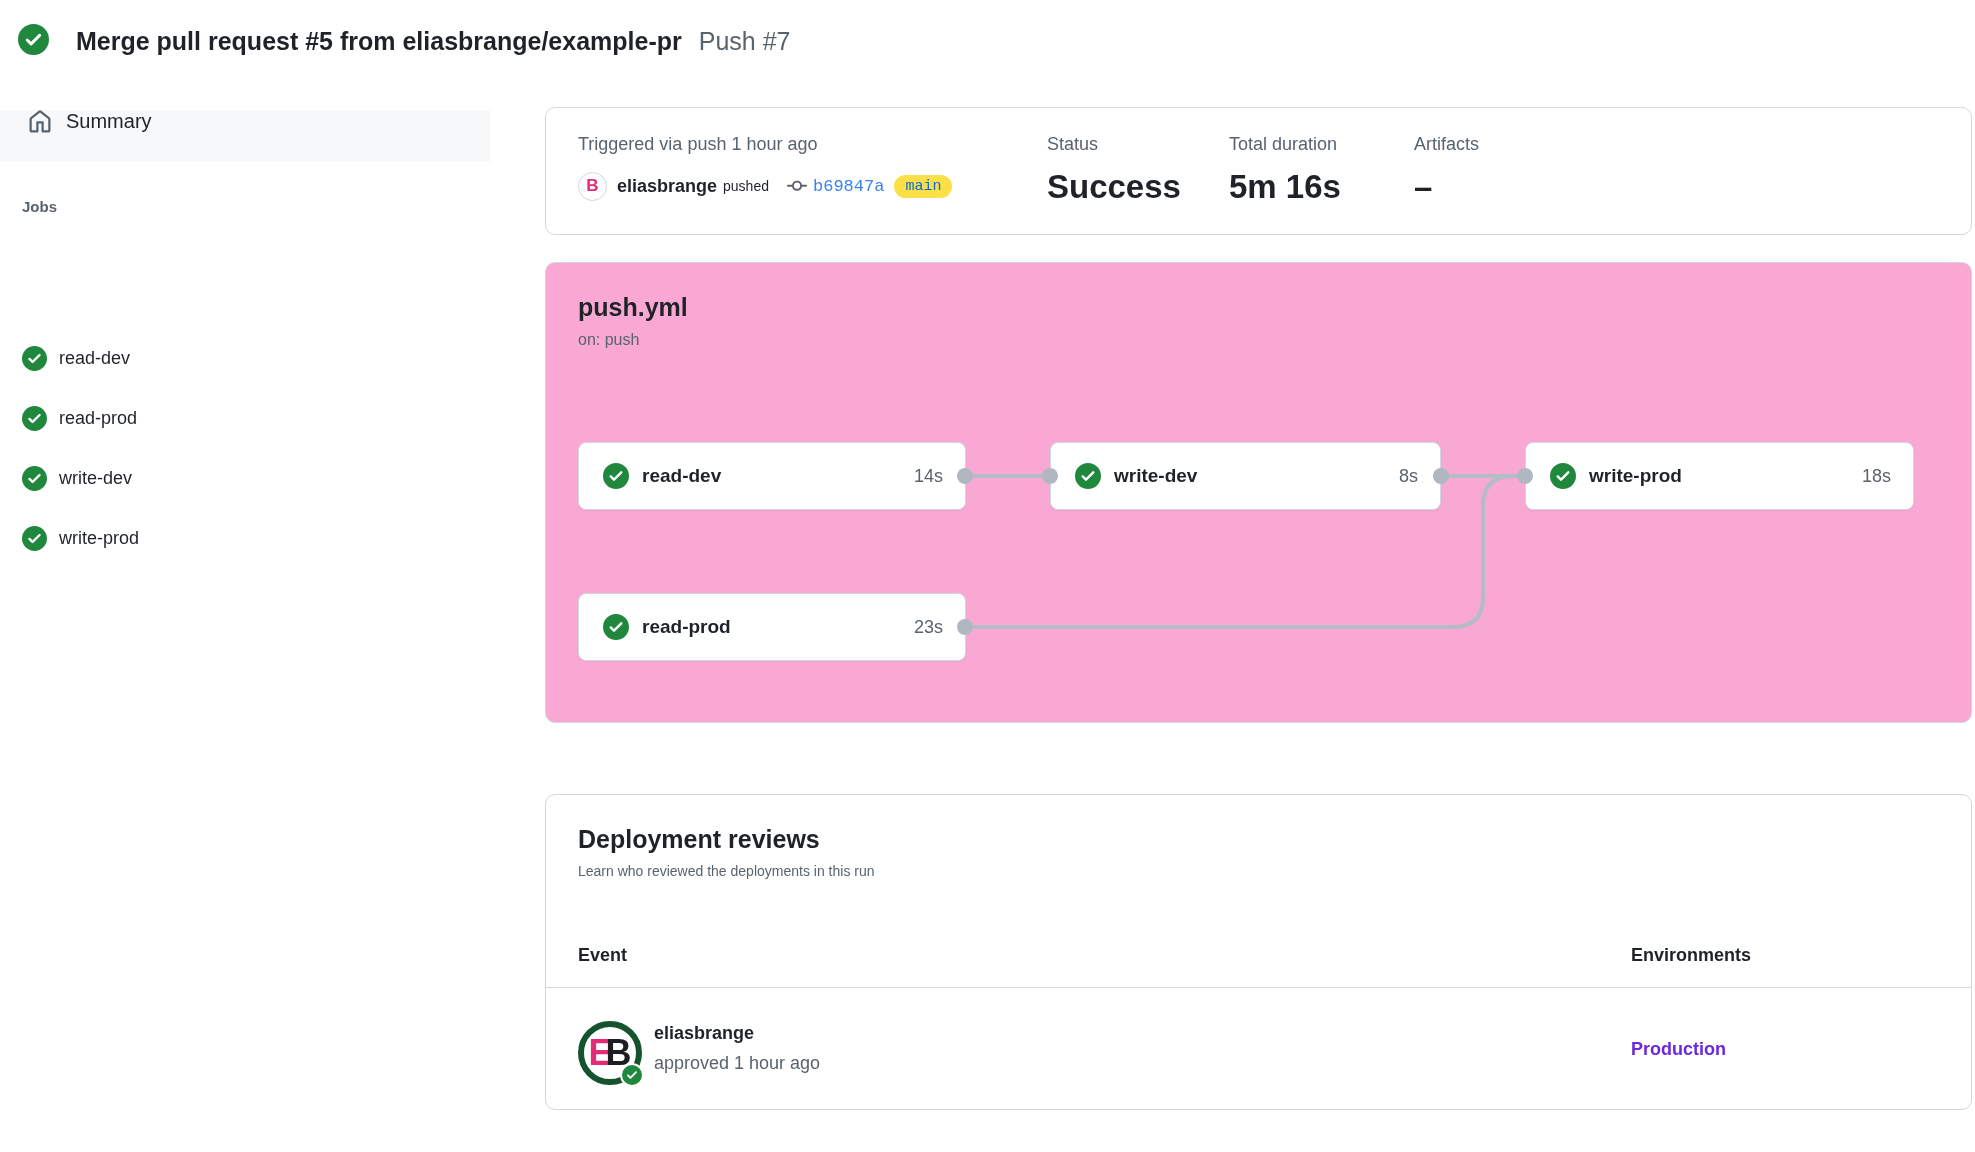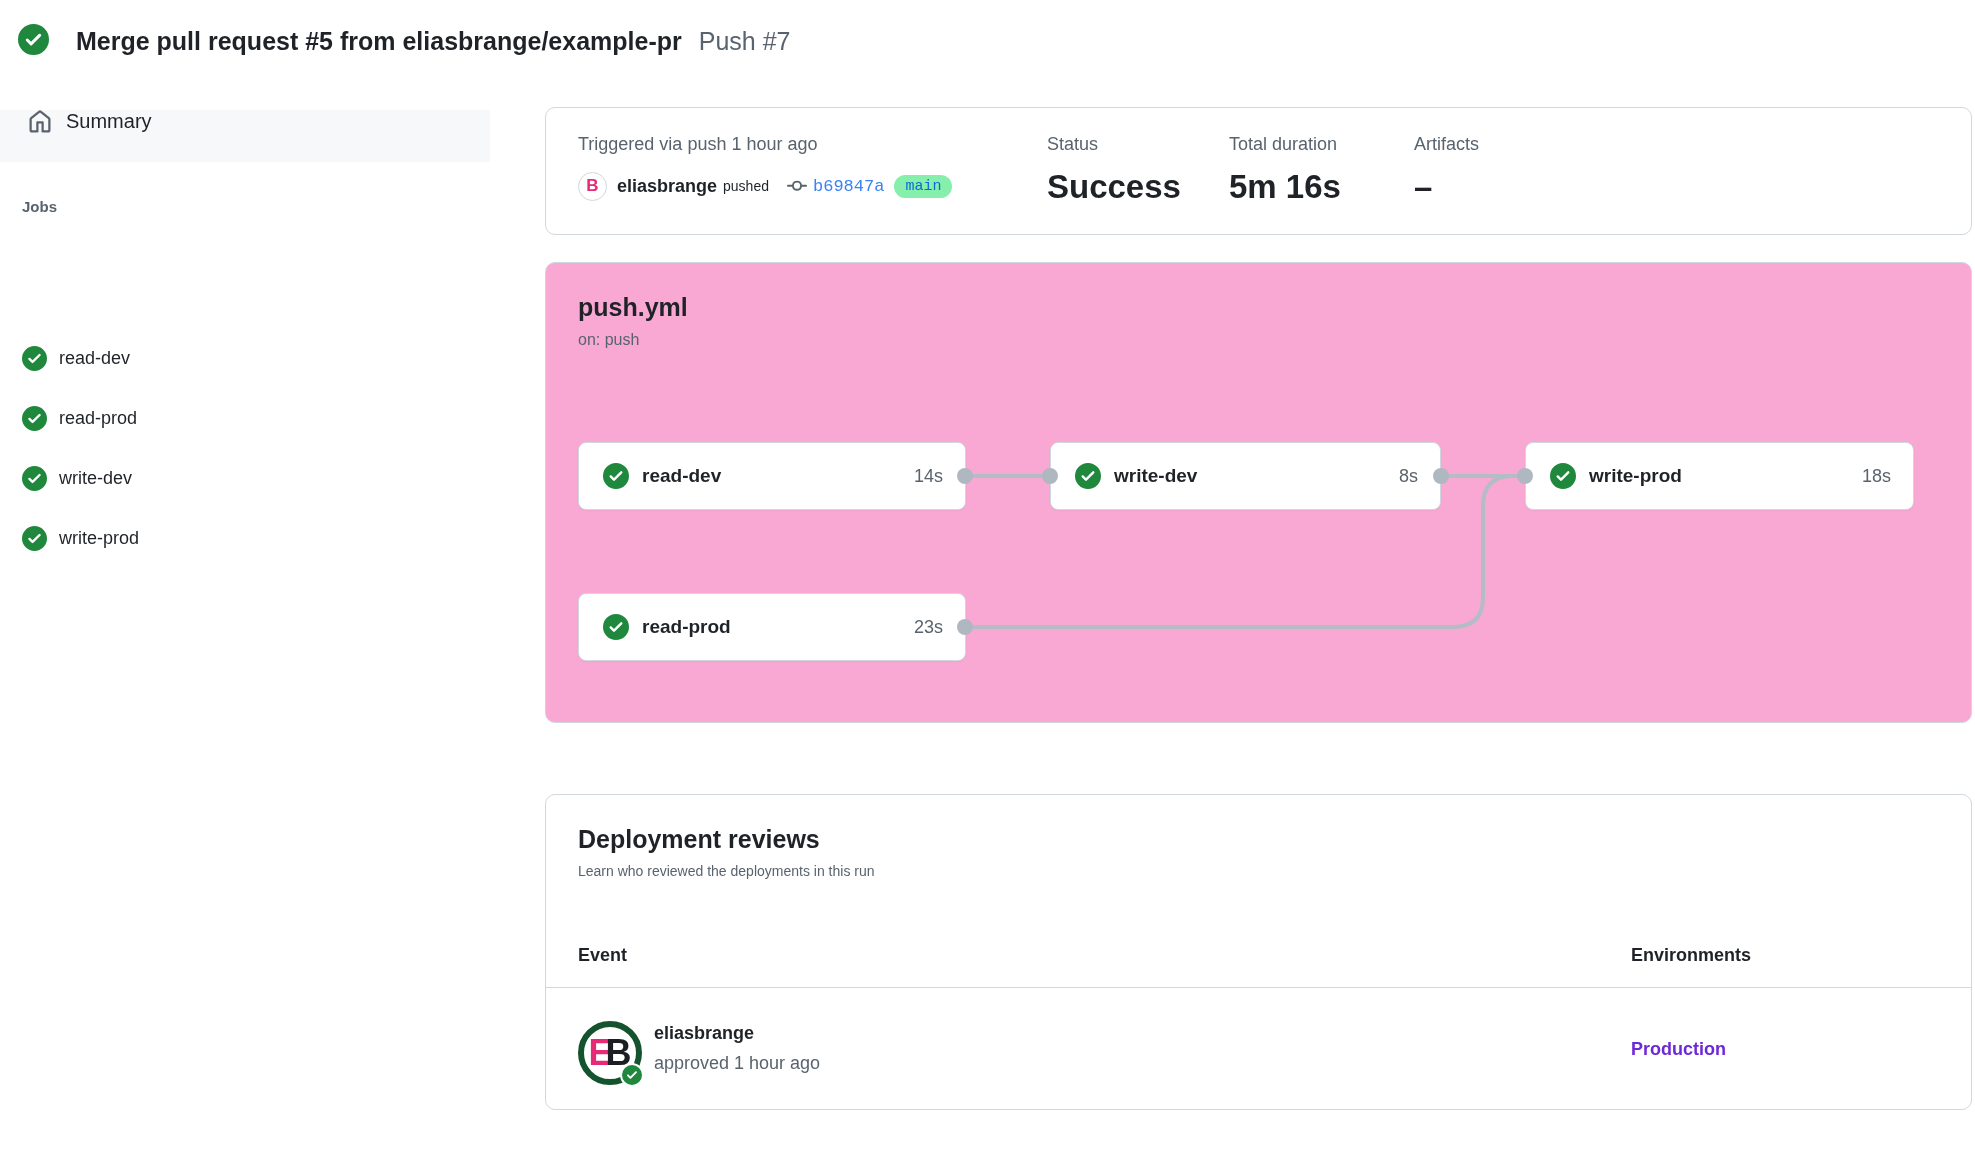--- a/index.html
+++ b/index.html
@@ -33,21 +33,21 @@
   #card-runinfo { top:107px; height:128px; }
   .trig { position:absolute; left:32px; top:26px; font-size:18px; color:#59636e; }
   .actor-row { position:absolute; left:32px; top:62px; height:32px; display:flex; align-items:center; }
   .avatar-sm { width:29px; height:29px; border-radius:50%; background:#fff;
     border:1px solid #d0d7de; display:flex; align-items:center; justify-content:center;
     font-weight:800; font-size:17px; color:#e62a76; cursor:pointer; }
   .actor-name { margin-left:10px; font-size:18px; font-weight:700; color:#1f2328; cursor:pointer; }
   .actor-verb { margin-left:6px; font-size:14px; color:#1f2328; }
   .commit-ico { width:20px; height:20px; margin-left:18px; fill:#59636e; }
   .commit-sha { margin-left:6px; font-size:17px; color:#3b82f6; cursor:pointer; }
-  .branch-badge { margin-left:10px; font-size:15px; color:#0969da; background:#86efac;
+  .branch-badge { margin-left:10px; font-size:15px; color:#0969da; background:#fde047;
     padding:3px 11px; border-radius:14px; cursor:pointer; }
   .ri-col { position:absolute; top:0; }
   .ri-col .ri-label { position:absolute; top:26px; font-size:18px; color:#59636e; white-space:nowrap; }
   .ri-col .ri-value { position:absolute; top:60px; font-size:33px; font-weight:700; color:#1f2328; white-space:nowrap; }
   #col-status   { left:501px; }
   #col-duration { left:683px; }
   #col-artifacts{ left:868px; }
 
   
   #card-workflow { top:262px; height:461px; background:#f9a8d4; }

